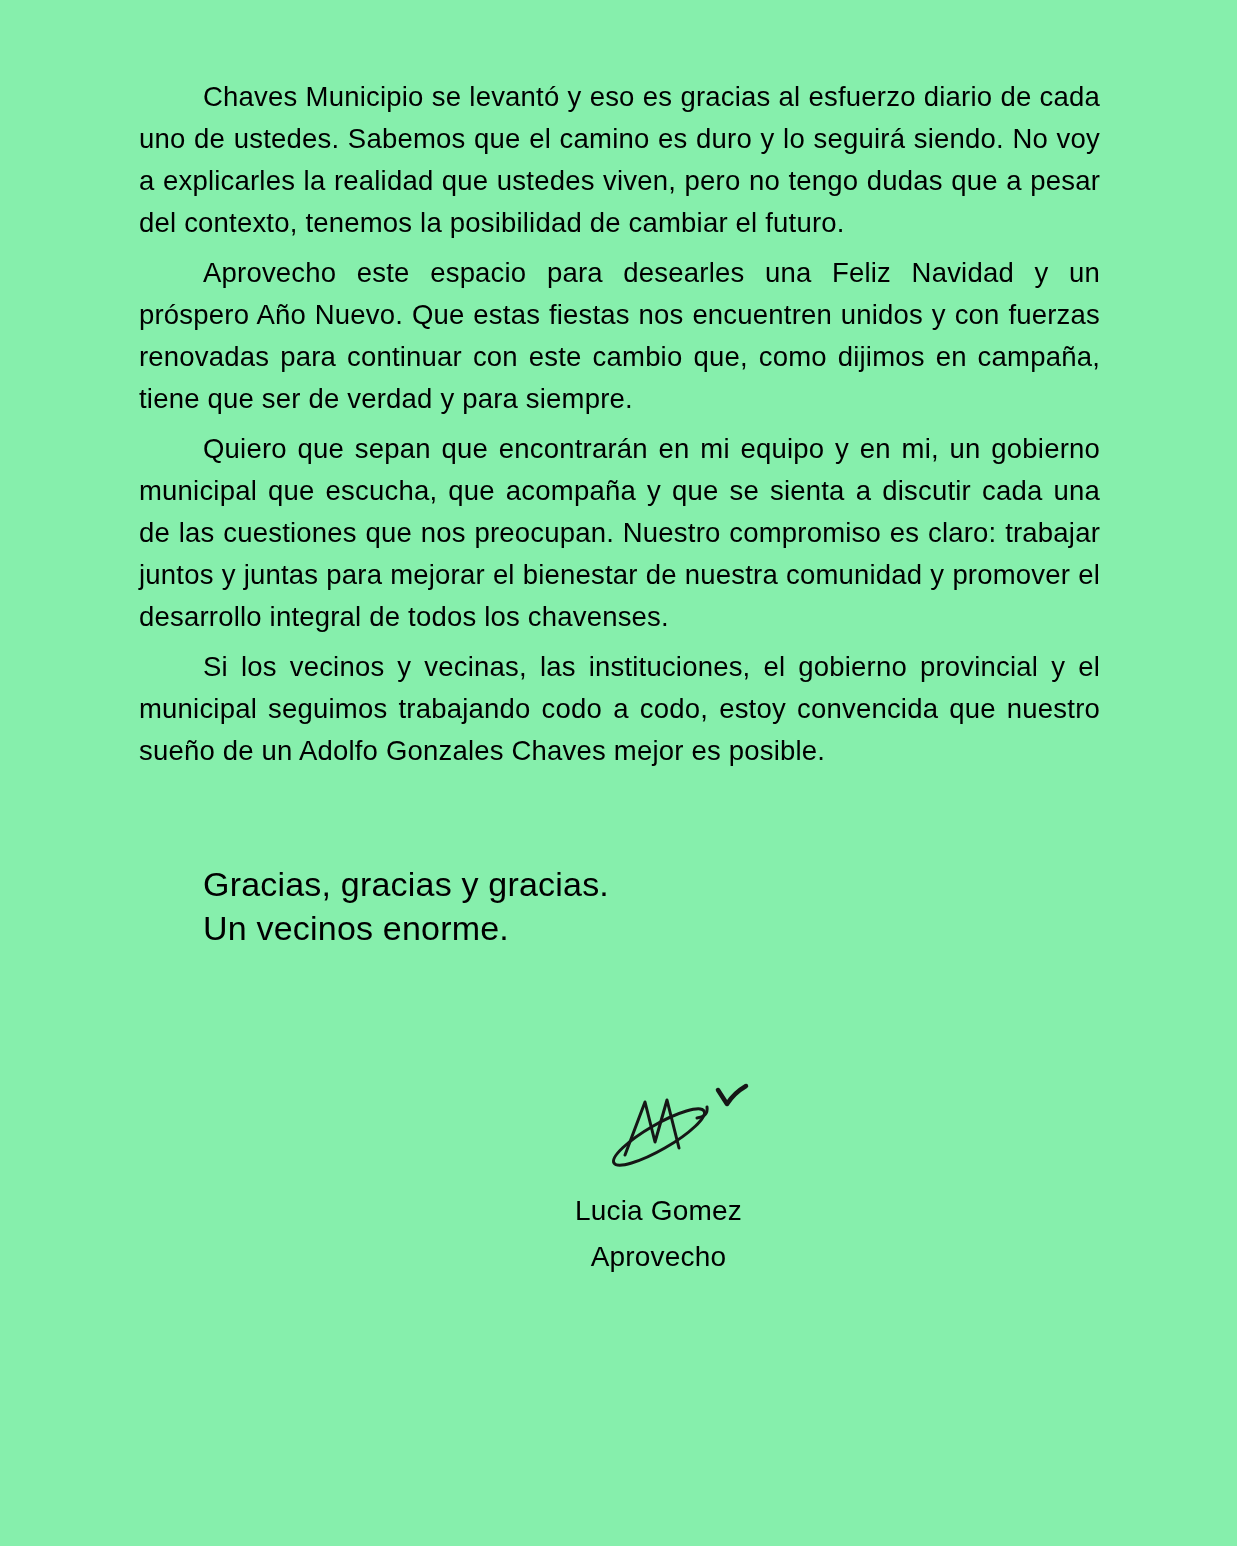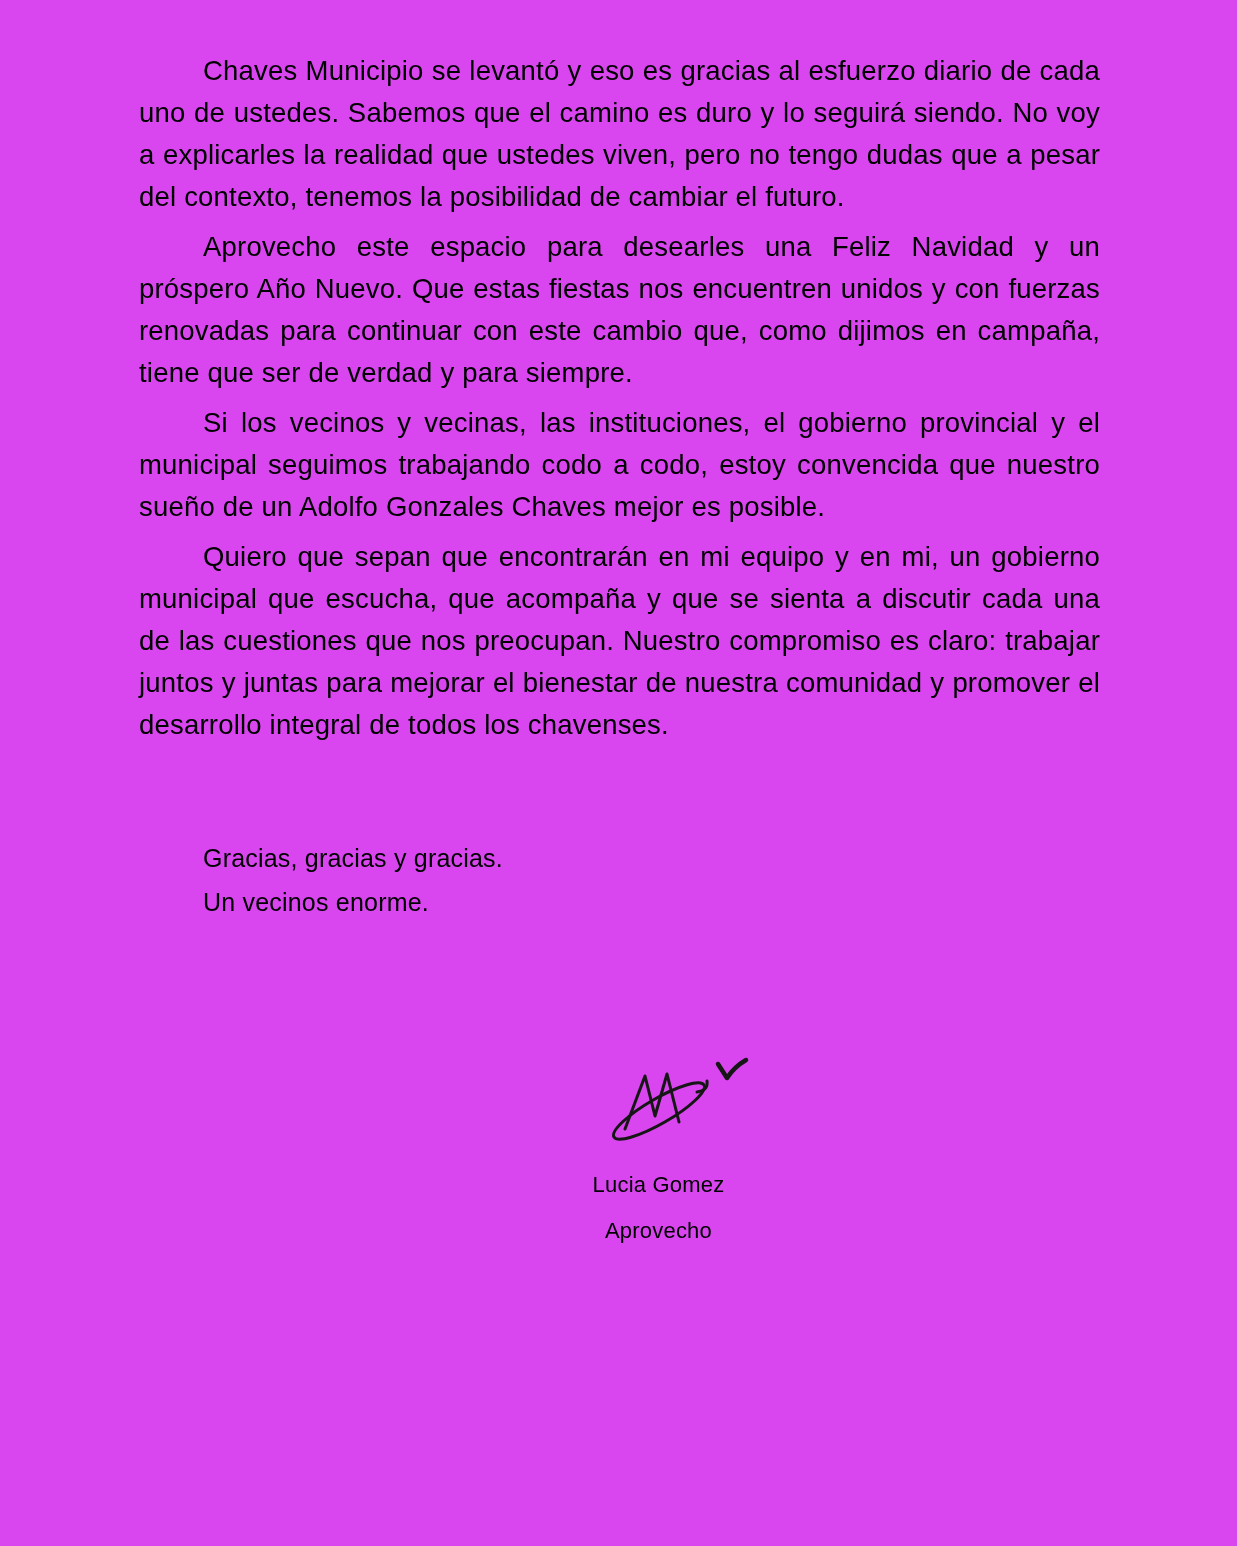--- a/index.html
+++ b/index.html
@@ -5,71 +5,71 @@
   html, body {
     margin: 0;
     padding: 0;
     background: #ffffff;
   }
   .page {
     position: relative;
     width: 1237px;
     height: 1546px;
     margin: 0 auto;
-    background: #d946ef;
+    background: #86efac;
     color: #000000;
     font-family: "Liberation Sans", "DejaVu Sans", sans-serif;
     box-sizing: border-box;
-    padding: 50px 137px 0 139px;
+    padding: 76px 137px 0 139px;
     overflow: hidden;
   }
   .body-par {
     margin: 0 0 8px 0;
     font-size: 27.5px;
     line-height: 42px;
     text-align: justify;
     text-indent: 64px;
     letter-spacing: 0.2px;
   }
   .closing {
     margin-top: 90px;
   }
   .close-line {
     margin: 0;
-    font-size: 25px;
+    font-size: 34px;
     line-height: 44px;
     text-indent: 64px;
     letter-spacing: 0.2px;
   }
   .sig-block {
     margin-top: 128px;
     margin-left: 78px;
     text-align: center;
   }
   .sig-svg {
     display: block;
     margin: 0 auto 12px auto;
     transform: translateX(16px);
   }
   .sig-name, .sig-title {
-    font-size: 22px;
+    font-size: 28px;
     line-height: 46px;
     letter-spacing: 0.2px;
   }
 </style>
 </head>
 <body>
 
 <div class="page">
   <div>
 
     <p class="body-par">Chaves Municipio se levantó y eso es gracias al esfuerzo diario de cada uno de ustedes. Sabemos que el camino es duro y lo seguirá siendo. No voy a explicarles la realidad que ustedes viven, pero no tengo dudas que a pesar del contexto, tenemos la posibilidad de cambiar el futuro.</p>
     <p class="body-par">Aprovecho este espacio para desearles una Feliz Navidad y un próspero Año Nuevo. Que estas fiestas nos encuentren unidos y con fuerzas renovadas para continuar con este cambio que, como dijimos en campaña, tiene que ser de verdad y para siempre.</p>
+    <p class="body-par">Quiero que sepan que encontrarán en mi equipo y en mi, un gobierno municipal que escucha, que acompaña y que se sienta a discutir cada una de las cuestiones que nos preocupan. Nuestro compromiso es claro: trabajar juntos y juntas para mejorar el bienestar de nuestra comunidad y promover el desarrollo integral de todos los chavenses.</p>
     <p class="body-par">Si los vecinos y vecinas, las instituciones, el gobierno provincial y el municipal seguimos trabajando codo a codo, estoy convencida que nuestro sueño de un Adolfo Gonzales Chaves mejor es posible.</p>
-    <p class="body-par">Quiero que sepan que encontrarán en mi equipo y en mi, un gobierno municipal que escucha, que acompaña y que se sienta a discutir cada una de las cuestiones que nos preocupan. Nuestro compromiso es claro: trabajar juntos y juntas para mejorar el bienestar de nuestra comunidad y promover el desarrollo integral de todos los chavenses.</p>
 
     <div class="closing">
       <p class="close-line">Gracias, gracias y gracias.</p>
       <p class="close-line">Un vecinos enorme.</p>
     </div>
 
     <div class="sig-block">
       <svg class="sig-svg" width="150" height="98" viewBox="0 0 150 98" aria-hidden="true">
         <g fill="none" stroke="#161616" stroke-linecap="round" stroke-linejoin="round">
           <ellipse cx="59" cy="59" rx="52" ry="12.5" stroke-width="3" transform="rotate(-30 59 59)"></ellipse>

